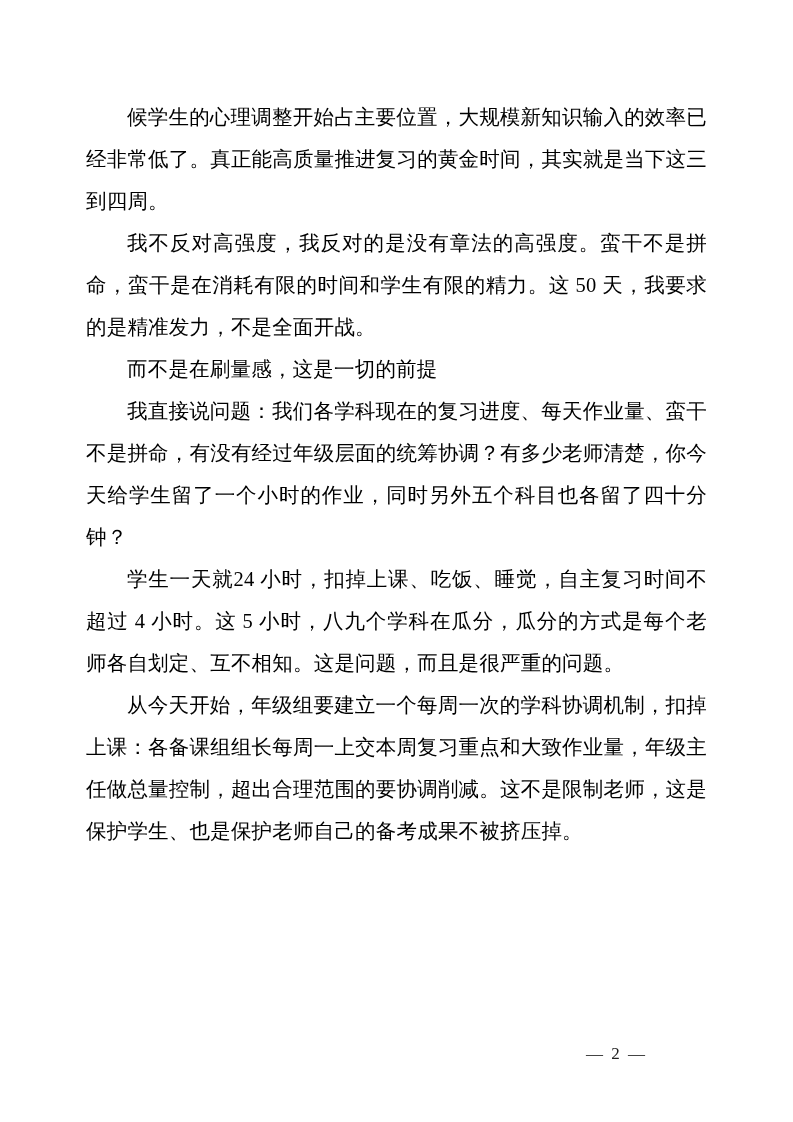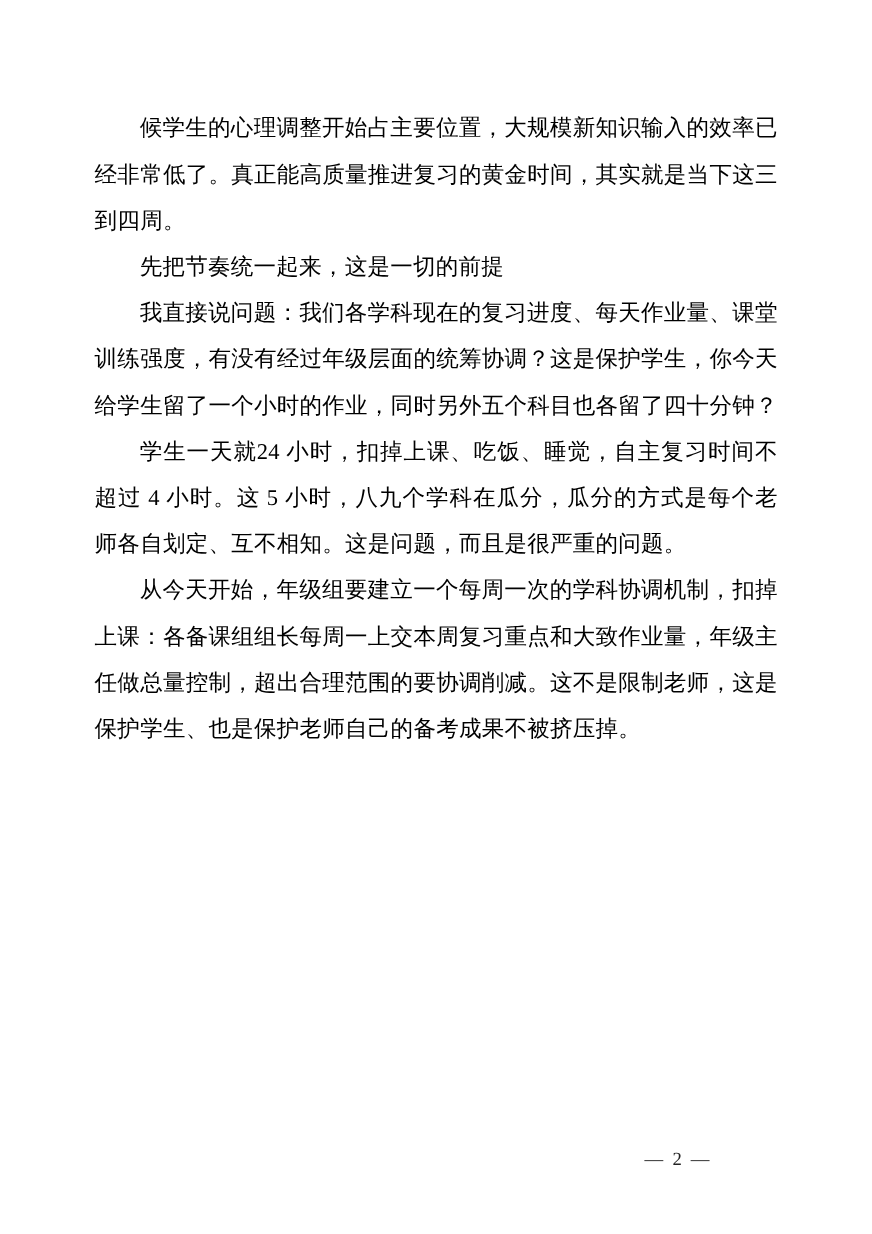--- a/index.html
+++ b/index.html
@@ -46,21 +46,22 @@
     display: inline-block;
     padding-left: 440px;
   }
 </style>
 </head>
 <body>
 
 <div class="page">
   <div class="doc-body">
     <p class="para">候学生的心理调整开始占主要位置，大规模新知识输入的效率已经非常低了。真正能高质量推进复习的黄金时间，其实就是当下这三到四周。</p>
-    <p class="para">先把节奏统一起来，这是一切的前提</p>
-    <p class="para">我直接说问题：我们各学科现在的复习进度、每天作业量、课堂训练强度，有没有经过年级层面的统筹协调？这是保护学生，你今天给学生留了一个小时的作业，同时另外五个科目也各留了四十分钟？</p>
+    <p class="para">我不反对高强度，我反对的是没有章法的高强度。蛮干不是拼命，蛮干是在消耗有限的时间和学生有限的精力。这 50 天，我要求的是精准发力，不是全面开战。</p>
+    <p class="para">而不是在刷量感，这是一切的前提</p>
+    <p class="para">我直接说问题：我们各学科现在的复习进度、每天作业量、蛮干不是拼命，有没有经过年级层面的统筹协调？有多少老师清楚，你今天给学生留了一个小时的作业，同时另外五个科目也各留了四十分钟？</p>
     <p class="para">学生一天就24 小时，扣掉上课、吃饭、睡觉，自主复习时间不超过 4 小时。这 5 小时，八九个学科在瓜分，瓜分的方式是每个老师各自划定、互不相知。这是问题，而且是很严重的问题。</p>
     <p class="para">从今天开始，年级组要建立一个每周一次的学科协调机制，扣掉上课：各备课组组长每周一上交本周复习重点和大致作业量，年级主任做总量控制，超出合理范围的要协调削减。这不是限制老师，这是保护学生、也是保护老师自己的备考成果不被挤压掉。</p>
   </div>
   <div class="footer">
     <span class="page-num-wrap">— 2 —</span>
   </div>
 </div>
 
 </body></html>

